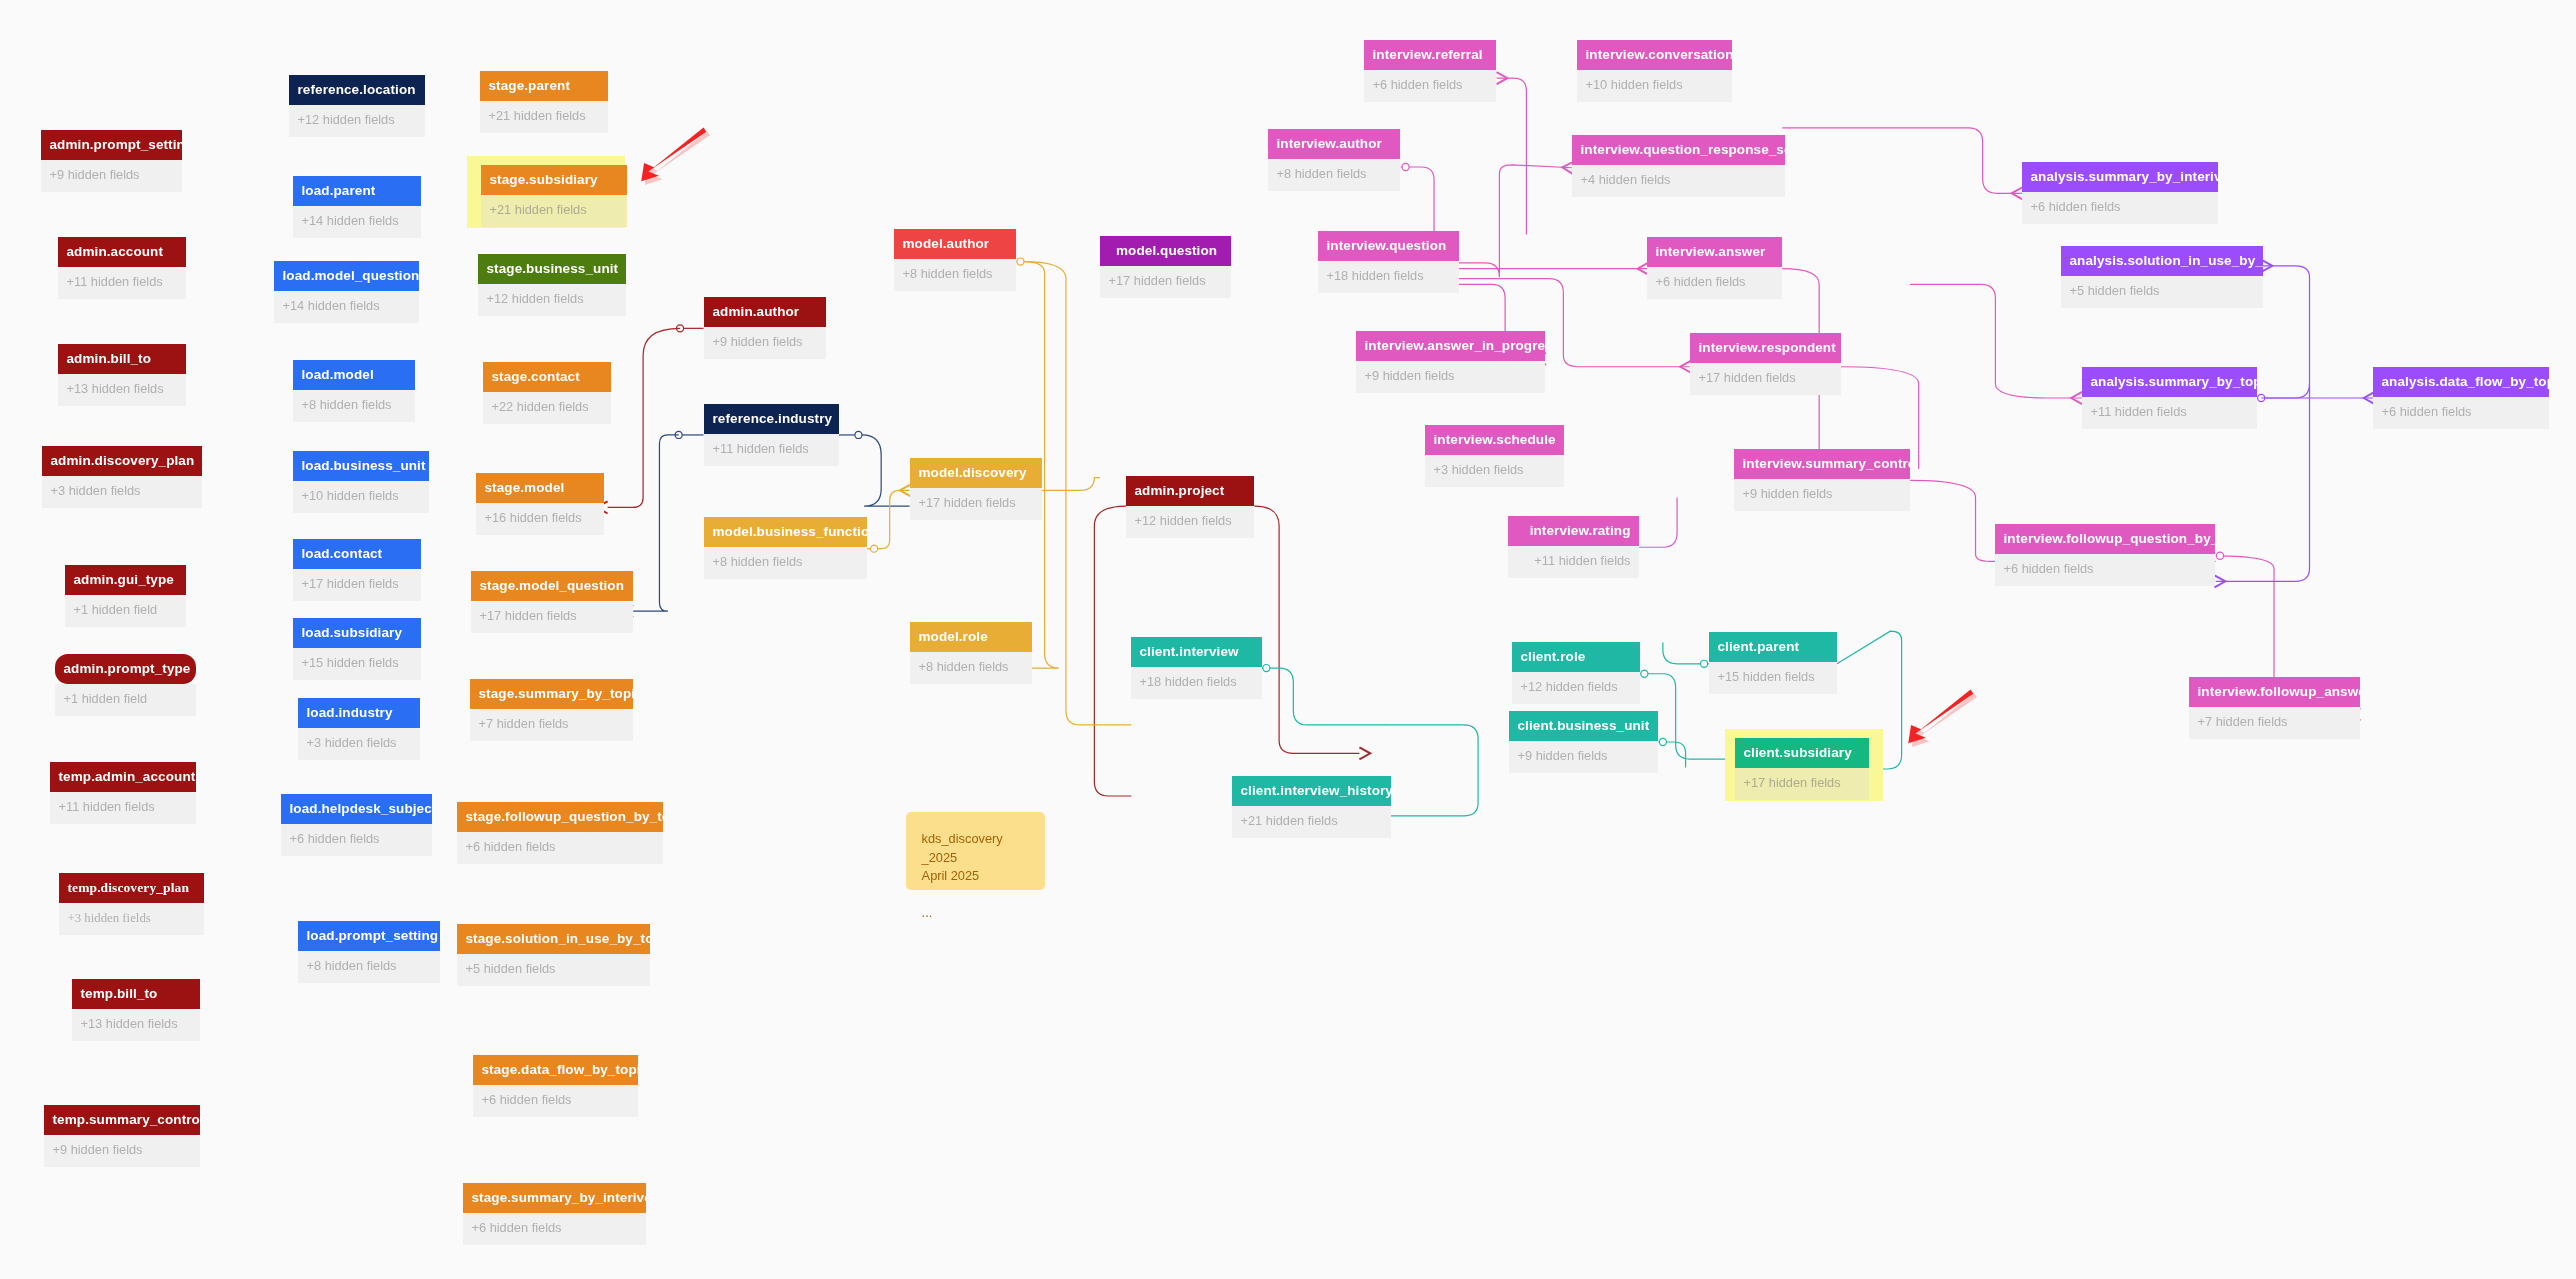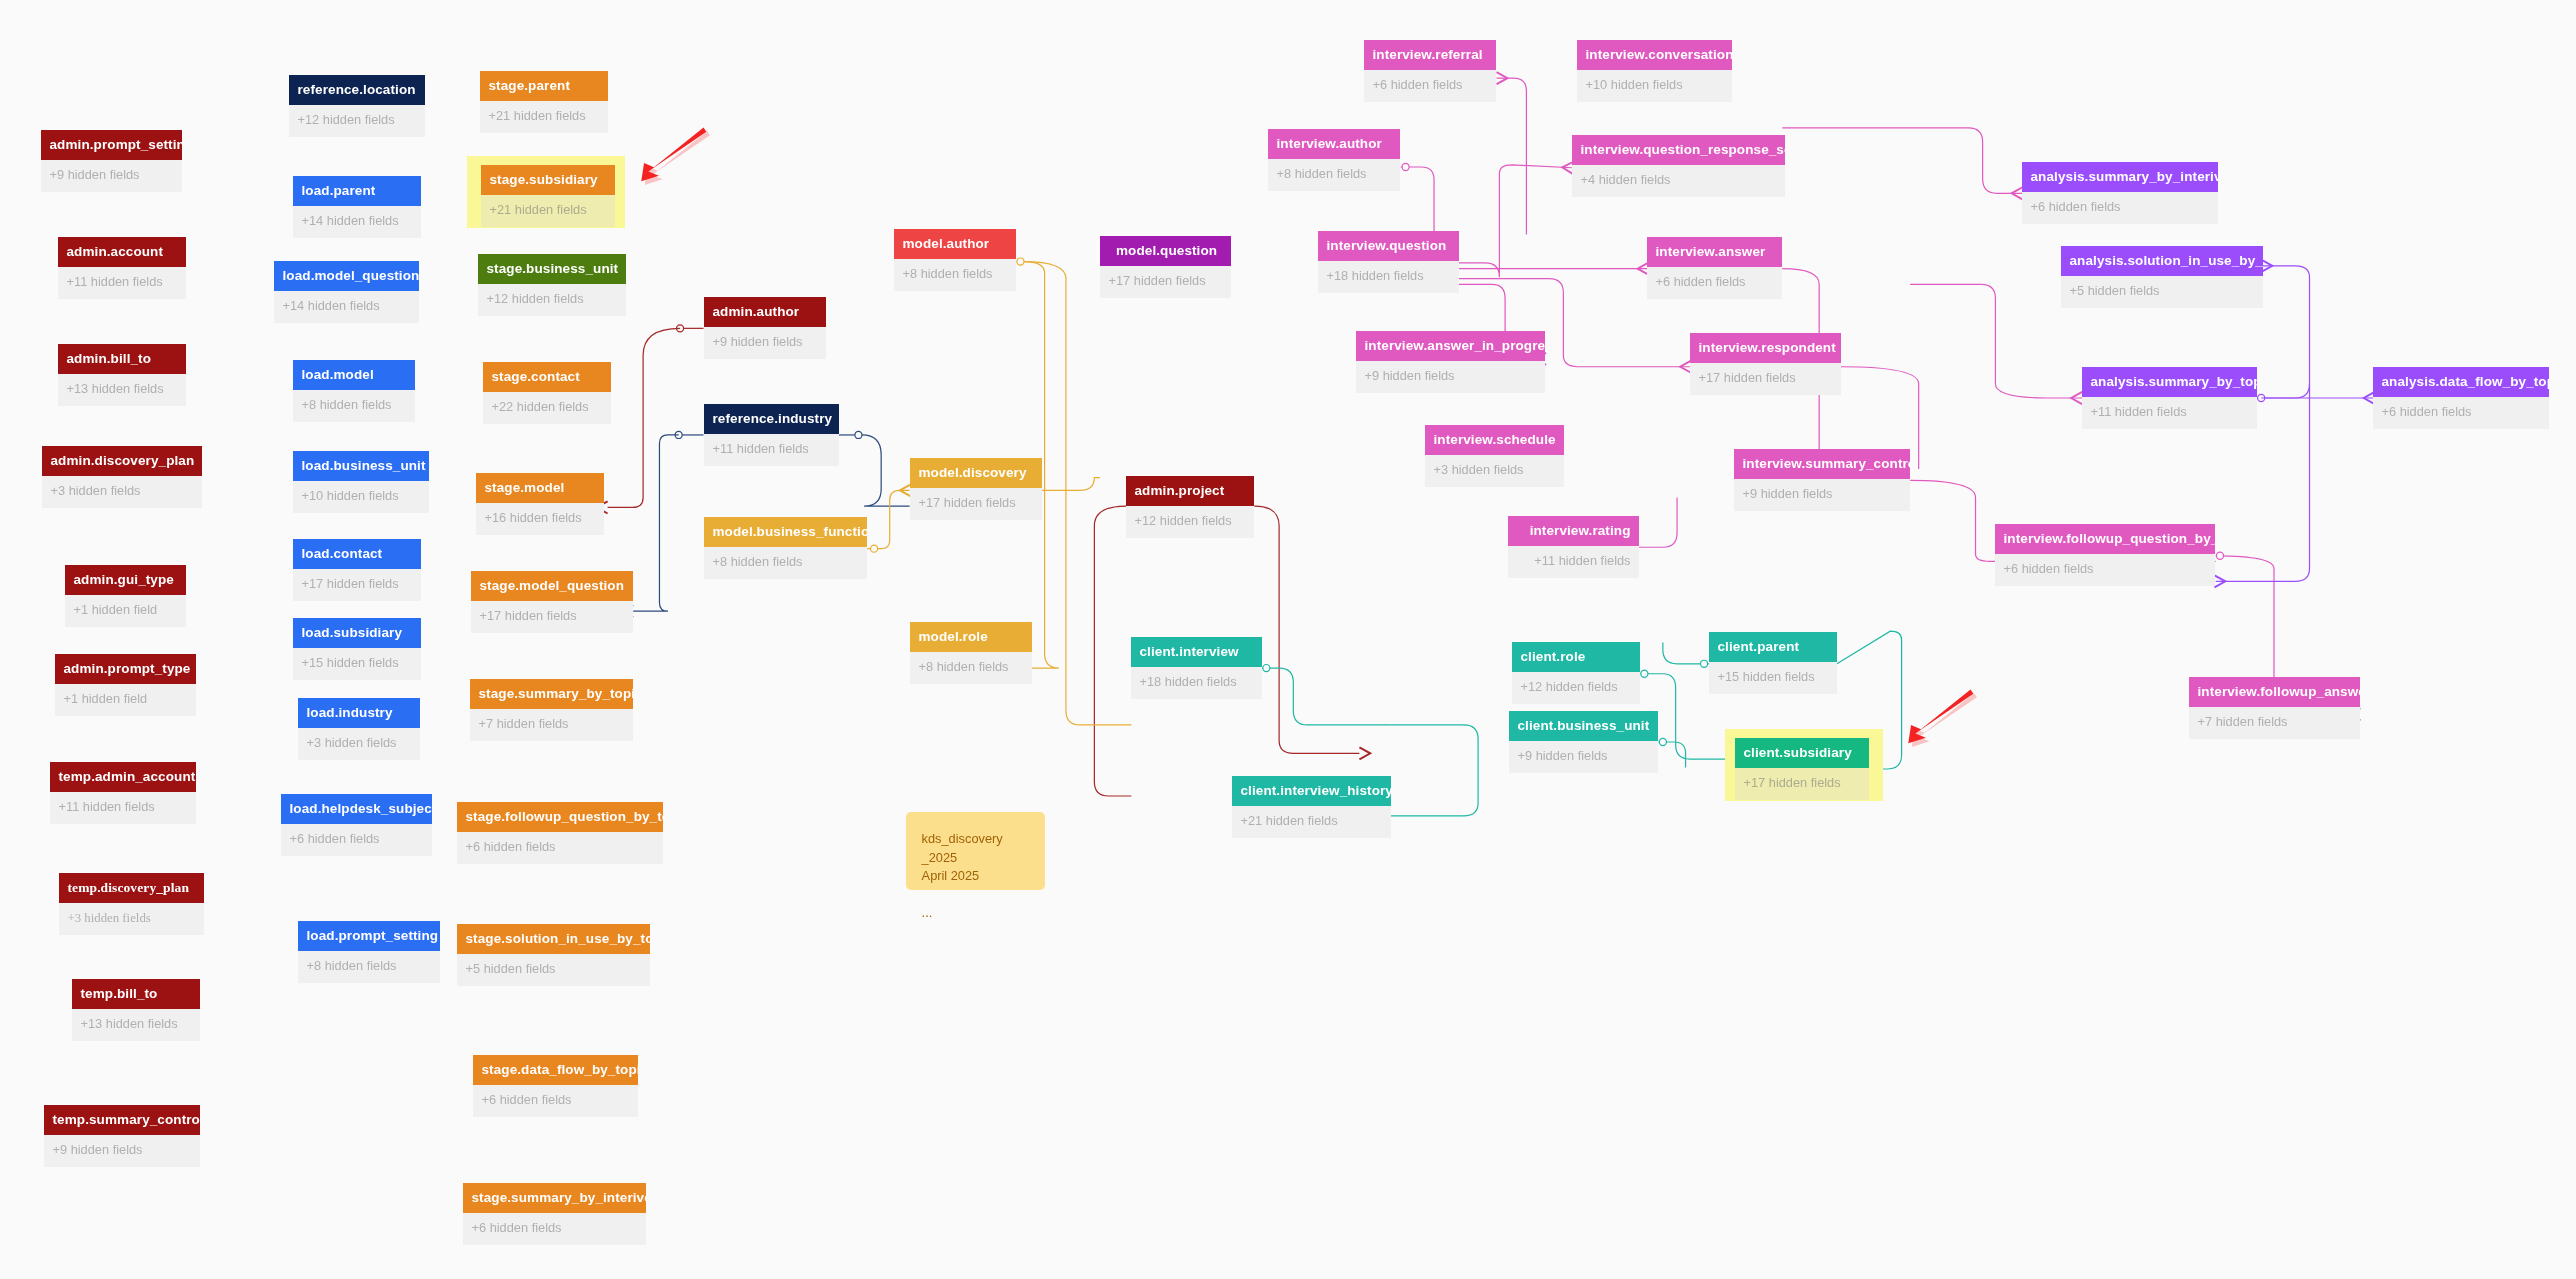--- a/index.html
+++ b/index.html
@@ -177,21 +177,21 @@
       </div>
       <div class="node" style="left: 42px; top: 446px; width: 160px;">
         <div class="node-header" style="background: rgb(156, 17, 17);">admin.discovery_plan</div>
         <div class="node-body">+3 hidden fields</div>
       </div>
       <div class="node" style="left: 65px; top: 565px; width: 121px;">
         <div class="node-header" style="background: rgb(156, 17, 17);">admin.gui_type</div>
         <div class="node-body">+1 hidden field</div>
       </div>
       <div class="node" style="left: 55px; top: 654px; width: 141px;">
-        <div class="node-header" style="background: rgb(156, 17, 17);">admin.prompt_type</div>
+        <div class="node-header" style="background: rgb(156, 17, 17); border-radius: 13px;">admin.prompt_type</div>
         <div class="node-body">+1 hidden field</div>
       </div>
       <div class="node" style="left: 50px; top: 762px; width: 146px;">
         <div class="node-header" style="background: rgb(156, 17, 17);">temp.admin_account</div>
         <div class="node-body">+11 hidden fields</div>
       </div>
       <div class="node" style="left: 59px; top: 873px; width: 145px; font-family: Liberation Serif, serif;">
         <div class="node-header" style="background: rgb(156, 17, 17);">temp.discovery_plan</div>
         <div class="node-body">+3 hidden fields</div>
       </div>
@@ -241,21 +241,21 @@
       </div>
       <div class="node" style="left: 298px; top: 921px; width: 142px;">
         <div class="node-header" style="background: rgb(42, 110, 244);">load.prompt_setting</div>
         <div class="node-body">+8 hidden fields</div>
       </div>
       <div class="node" style="left: 480px; top: 71px; width: 128px;">
         <div class="node-header" style="background: rgb(232, 134, 31);">stage.parent</div>
         <div class="node-body">+21 hidden fields</div>
       </div>
       <div class="highlight-wrap" style="left: 467px; top: 156px; width: 158px; height: 72px;"></div>
-      <div class="node" style="left: 481px; top: 165px; width: 134px;">
+      <div class="node" style="left: 481px; top: 165px; width: 146px;">
         <div class="node-header" style="background: rgb(232, 134, 31);">stage.subsidiary</div>
         <div class="node-body" style="background: rgb(238, 236, 174); color: rgb(173, 172, 142);">+21 hidden fields</div>
       </div>
       <div class="node" style="left: 478px; top: 254px; width: 148px;">
         <div class="node-header" style="background: #4d7c0f;">stage.business_unit</div>
         <div class="node-body">+12 hidden fields</div>
       </div>
       <div class="node" style="left: 483px; top: 362px; width: 128px;">
         <div class="node-header" style="background: rgb(232, 134, 31);">stage.contact</div>
         <div class="node-body">+22 hidden fields</div>

